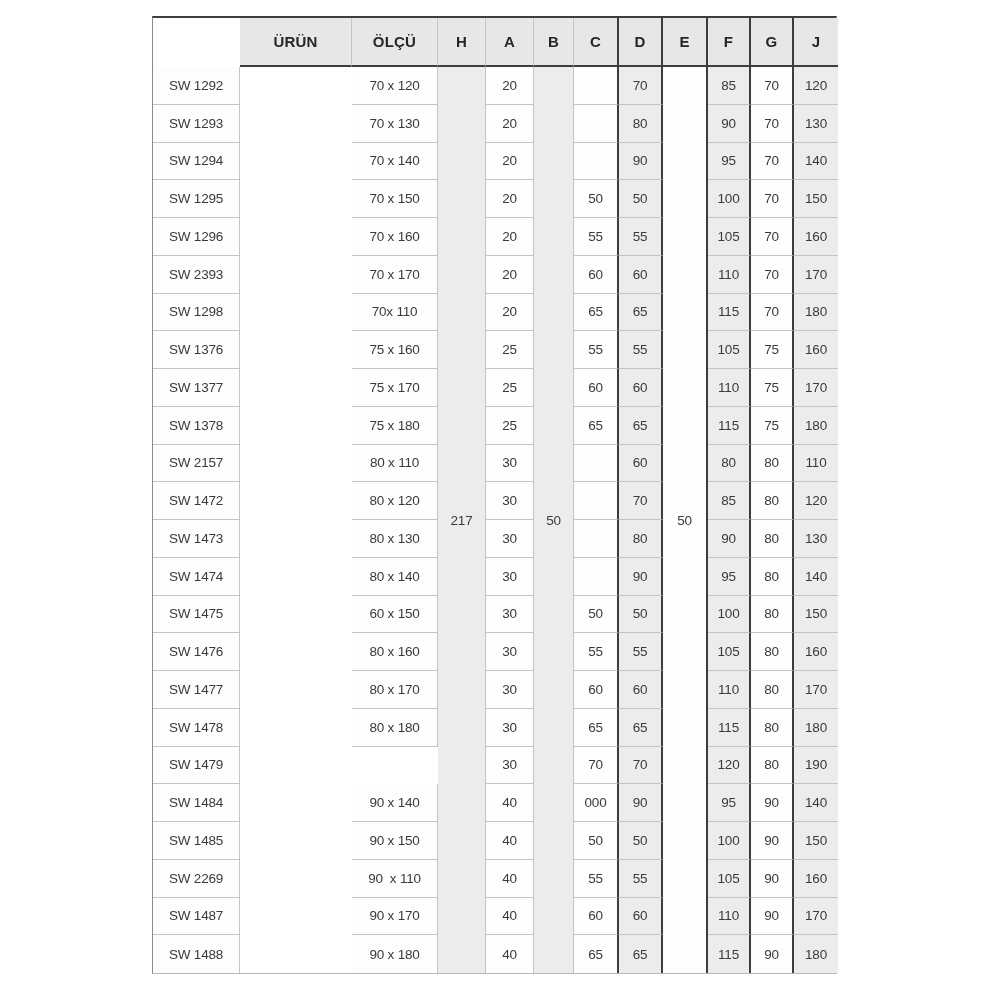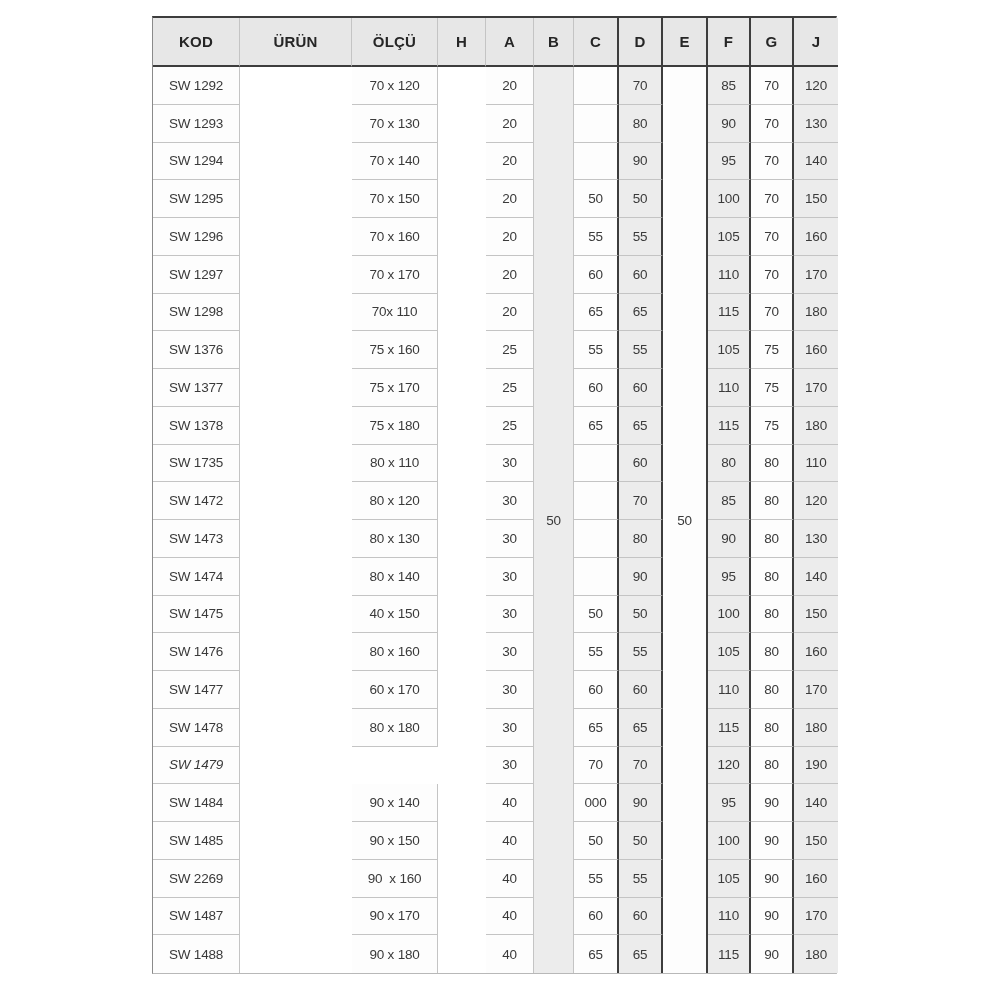--- a/index.html
+++ b/index.html
@@ -64,33 +64,33 @@
     padding: 1px 3px;
     letter-spacing: -0.2px;
   }
 </style>
 </head>
 <body>
 
 <div class="page">
   <div class="tbl" id="tbl">
 
-    <div class="cell hc c1">KOD</div>
     <div class="cell hc c2">ÜRÜN</div>
     <div class="cell hc c3">ÖLÇÜ</div>
     <div class="cell hc c4">H</div>
     <div class="cell hc c5">A</div>
     <div class="cell hc c6">B</div>
     <div class="cell hc c7 thickR">C</div>
     <div class="cell hc c8 thickR">D</div>
     <div class="cell hc c9 thickR">E</div>
     <div class="cell hc c10 thickR">F</div>
     <div class="cell hc c11 thickR">G</div>
     <div class="cell hc c12 noR">J</div>
 
+    <div class="cell mc c4 shade">217</div>
     <div class="cell mc c6 shade">50</div>
     <div class="cell mc c9 thickR">50</div>
 
   <div class="cell c1" style="grid-row: 2;">SW 1292</div>
   <div class="cell c3" style="grid-row: 2;">70 x 120</div>
   <div class="cell c5" style="grid-row: 2;">20</div>
   <div class="cell c7 thickR" style="grid-row: 2;"></div>
   <div class="cell c8 shade thickR" style="grid-row: 2;">70</div>
   <div class="cell c10 shade thickR" style="grid-row: 2;">85</div>
   <div class="cell c11 thickR" style="grid-row: 2;">70</div>
@@ -125,21 +125,21 @@
 
   <div class="cell c1" style="grid-row: 6;">SW 1296</div>
   <div class="cell c3" style="grid-row: 6;">70 x 160</div>
   <div class="cell c5" style="grid-row: 6;">20</div>
   <div class="cell c7 thickR" style="grid-row: 6;">55</div>
   <div class="cell c8 shade thickR" style="grid-row: 6;">55</div>
   <div class="cell c10 shade thickR" style="grid-row: 6;">105</div>
   <div class="cell c11 thickR" style="grid-row: 6;">70</div>
   <div class="cell c12 shade noR" style="grid-row: 6;">160</div>
 
-  <div class="cell c1" style="grid-row: 7;">SW 1297</div>
+  <div class="cell c1" style="grid-row: 7;">SW 2393</div>
   <div class="cell c3" style="grid-row: 7;">70 x 170</div>
   <div class="cell c5" style="grid-row: 7;">20</div>
   <div class="cell c7 thickR" style="grid-row: 7;">60</div>
   <div class="cell c8 shade thickR" style="grid-row: 7;">60</div>
   <div class="cell c10 shade thickR" style="grid-row: 7;">110</div>
   <div class="cell c11 thickR" style="grid-row: 7;">70</div>
   <div class="cell c12 shade noR" style="grid-row: 7;">170</div>
 
   <div class="cell c1" style="grid-row: 8;">SW 1298</div>
   <div class="cell c3" style="grid-row: 8;">70x 110</div>
@@ -170,21 +170,21 @@
 
   <div class="cell c1" style="grid-row: 11;">SW 1378</div>
   <div class="cell c3" style="grid-row: 11;">75 x 180</div>
   <div class="cell c5" style="grid-row: 11;">25</div>
   <div class="cell c7 thickR" style="grid-row: 11;">65</div>
   <div class="cell c8 shade thickR" style="grid-row: 11;">65</div>
   <div class="cell c10 shade thickR" style="grid-row: 11;">115</div>
   <div class="cell c11 thickR" style="grid-row: 11;">75</div>
   <div class="cell c12 shade noR" style="grid-row: 11;">180</div>
 
-  <div class="cell c1" style="grid-row: 12;">SW 1735</div>
+  <div class="cell c1" style="grid-row: 12;">SW 2157</div>
   <div class="cell c3" style="grid-row: 12;">80 x 110</div>
   <div class="cell c5" style="grid-row: 12;">30</div>
   <div class="cell c7 thickR" style="grid-row: 12;"></div>
   <div class="cell c8 shade thickR" style="grid-row: 12;">60</div>
   <div class="cell c10 shade thickR" style="grid-row: 12;">80</div>
   <div class="cell c11 thickR" style="grid-row: 12;">80</div>
   <div class="cell c12 shade noR" style="grid-row: 12;">110</div>
 
   <div class="cell c1" style="grid-row: 13;">SW 1472</div>
   <div class="cell c3" style="grid-row: 13;">80 x 120</div>
@@ -207,56 +207,56 @@
   <div class="cell c1" style="grid-row: 15;">SW 1474</div>
   <div class="cell c3" style="grid-row: 15;">80 x 140</div>
   <div class="cell c5" style="grid-row: 15;">30</div>
   <div class="cell c7 thickR" style="grid-row: 15;"></div>
   <div class="cell c8 shade thickR" style="grid-row: 15;">90</div>
   <div class="cell c10 shade thickR" style="grid-row: 15;">95</div>
   <div class="cell c11 thickR" style="grid-row: 15;">80</div>
   <div class="cell c12 shade noR" style="grid-row: 15;">140</div>
 
   <div class="cell c1" style="grid-row: 16;">SW 1475</div>
-  <div class="cell c3" style="grid-row: 16;">40 x 150</div>
+  <div class="cell c3" style="grid-row: 16;">60 x 150</div>
   <div class="cell c5" style="grid-row: 16;">30</div>
   <div class="cell c7 thickR" style="grid-row: 16;">50</div>
   <div class="cell c8 shade thickR" style="grid-row: 16;">50</div>
   <div class="cell c10 shade thickR" style="grid-row: 16;">100</div>
   <div class="cell c11 thickR" style="grid-row: 16;">80</div>
   <div class="cell c12 shade noR" style="grid-row: 16;">150</div>
 
   <div class="cell c1" style="grid-row: 17;">SW 1476</div>
   <div class="cell c3" style="grid-row: 17;">80 x 160</div>
   <div class="cell c5" style="grid-row: 17;">30</div>
   <div class="cell c7 thickR" style="grid-row: 17;">55</div>
   <div class="cell c8 shade thickR" style="grid-row: 17;">55</div>
   <div class="cell c10 shade thickR" style="grid-row: 17;">105</div>
   <div class="cell c11 thickR" style="grid-row: 17;">80</div>
   <div class="cell c12 shade noR" style="grid-row: 17;">160</div>
 
   <div class="cell c1" style="grid-row: 18;">SW 1477</div>
-  <div class="cell c3" style="grid-row: 18;">60 x 170</div>
+  <div class="cell c3" style="grid-row: 18;">80 x 170</div>
   <div class="cell c5" style="grid-row: 18;">30</div>
   <div class="cell c7 thickR" style="grid-row: 18;">60</div>
   <div class="cell c8 shade thickR" style="grid-row: 18;">60</div>
   <div class="cell c10 shade thickR" style="grid-row: 18;">110</div>
   <div class="cell c11 thickR" style="grid-row: 18;">80</div>
   <div class="cell c12 shade noR" style="grid-row: 18;">170</div>
 
   <div class="cell c1" style="grid-row: 19;">SW 1478</div>
   <div class="cell c3" style="grid-row: 19;">80 x 180</div>
   <div class="cell c5" style="grid-row: 19;">30</div>
   <div class="cell c7 thickR" style="grid-row: 19;">65</div>
   <div class="cell c8 shade thickR" style="grid-row: 19;">65</div>
   <div class="cell c10 shade thickR" style="grid-row: 19;">115</div>
   <div class="cell c11 thickR" style="grid-row: 19;">80</div>
   <div class="cell c12 shade noR" style="grid-row: 19;">180</div>
 
-  <div class="cell c1" style="grid-row: 20; font-style: italic;">SW 1479</div>
+  <div class="cell c1" style="grid-row: 20;">SW 1479</div>
   <div class="cell c3" style="grid-row: 20; margin-top: 39px;">80 x 190</div>
   <div class="cell c5" style="grid-row: 20;">30</div>
   <div class="cell c7 thickR" style="grid-row: 20;">70</div>
   <div class="cell c8 shade thickR" style="grid-row: 20;">70</div>
   <div class="cell c10 shade thickR" style="grid-row: 20;">120</div>
   <div class="cell c11 thickR" style="grid-row: 20;">80</div>
   <div class="cell c12 shade noR" style="grid-row: 20;">190</div>
 
   <div class="cell c1" style="grid-row: 21;">SW 1484</div>
   <div class="cell c3" style="grid-row: 21;">90 x 140</div>
@@ -270,21 +270,21 @@
   <div class="cell c1" style="grid-row: 22;">SW 1485</div>
   <div class="cell c3" style="grid-row: 22;">90 x 150</div>
   <div class="cell c5" style="grid-row: 22;">40</div>
   <div class="cell c7 thickR" style="grid-row: 22;">50</div>
   <div class="cell c8 shade thickR" style="grid-row: 22;">50</div>
   <div class="cell c10 shade thickR" style="grid-row: 22;">100</div>
   <div class="cell c11 thickR" style="grid-row: 22;">90</div>
   <div class="cell c12 shade noR" style="grid-row: 22;">150</div>
 
   <div class="cell c1" style="grid-row: 23;">SW 2269</div>
-  <div class="cell c3" style="grid-row: 23;">90  x 160</div>
+  <div class="cell c3" style="grid-row: 23;">90  x 110</div>
   <div class="cell c5" style="grid-row: 23;">40</div>
   <div class="cell c7 thickR" style="grid-row: 23;">55</div>
   <div class="cell c8 shade thickR" style="grid-row: 23;">55</div>
   <div class="cell c10 shade thickR" style="grid-row: 23;">105</div>
   <div class="cell c11 thickR" style="grid-row: 23;">90</div>
   <div class="cell c12 shade noR" style="grid-row: 23;">160</div>
 
   <div class="cell c1" style="grid-row: 24;">SW 1487</div>
   <div class="cell c3" style="grid-row: 24;">90 x 170</div>
   <div class="cell c5" style="grid-row: 24;">40</div>

